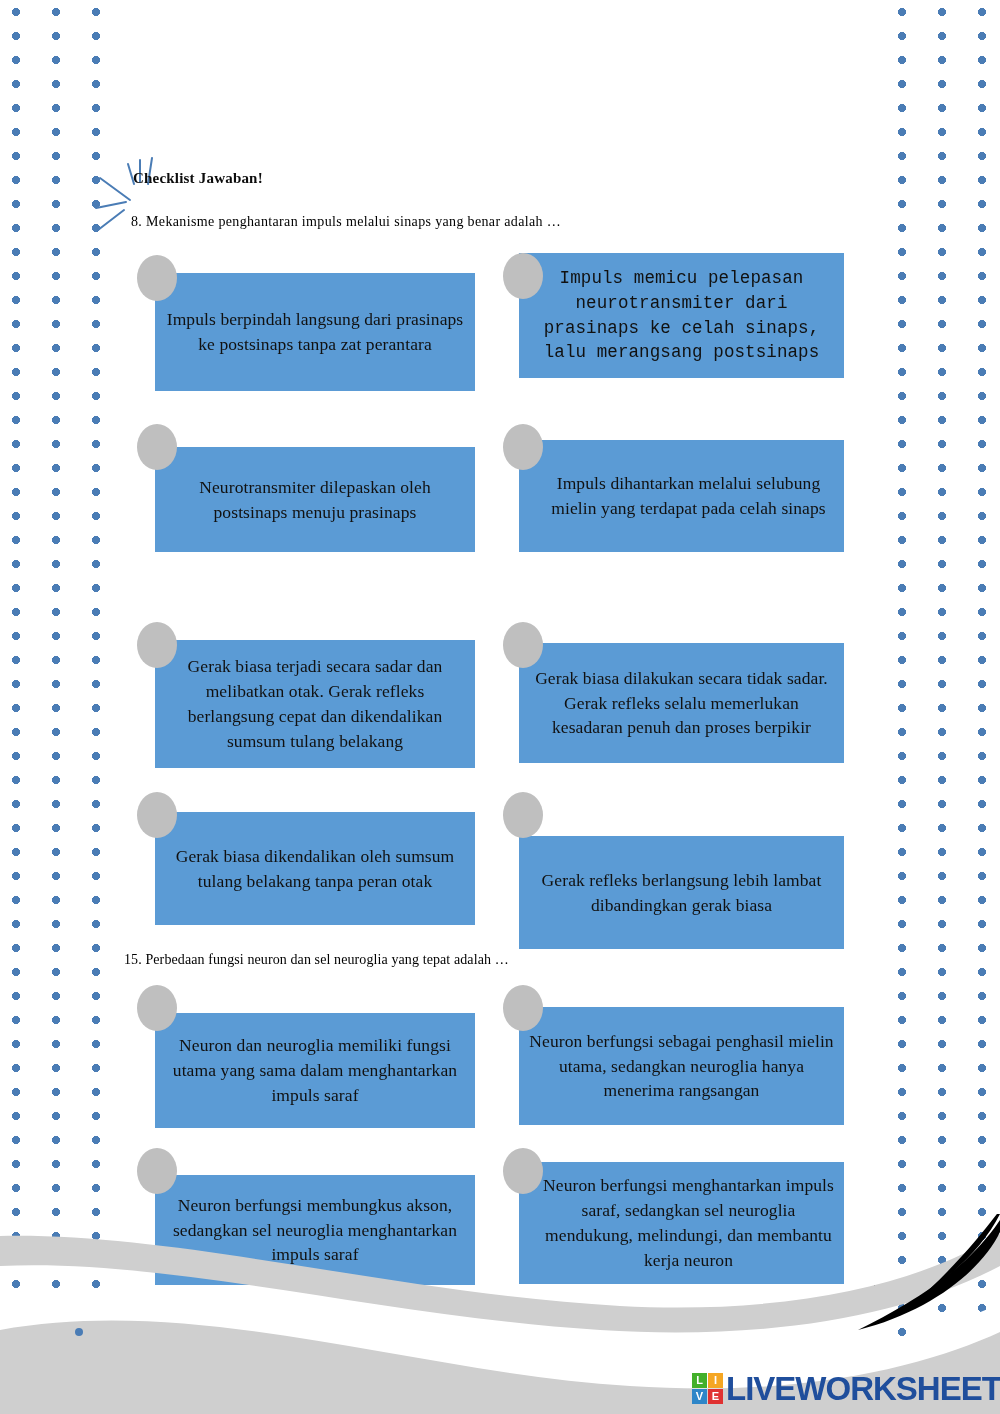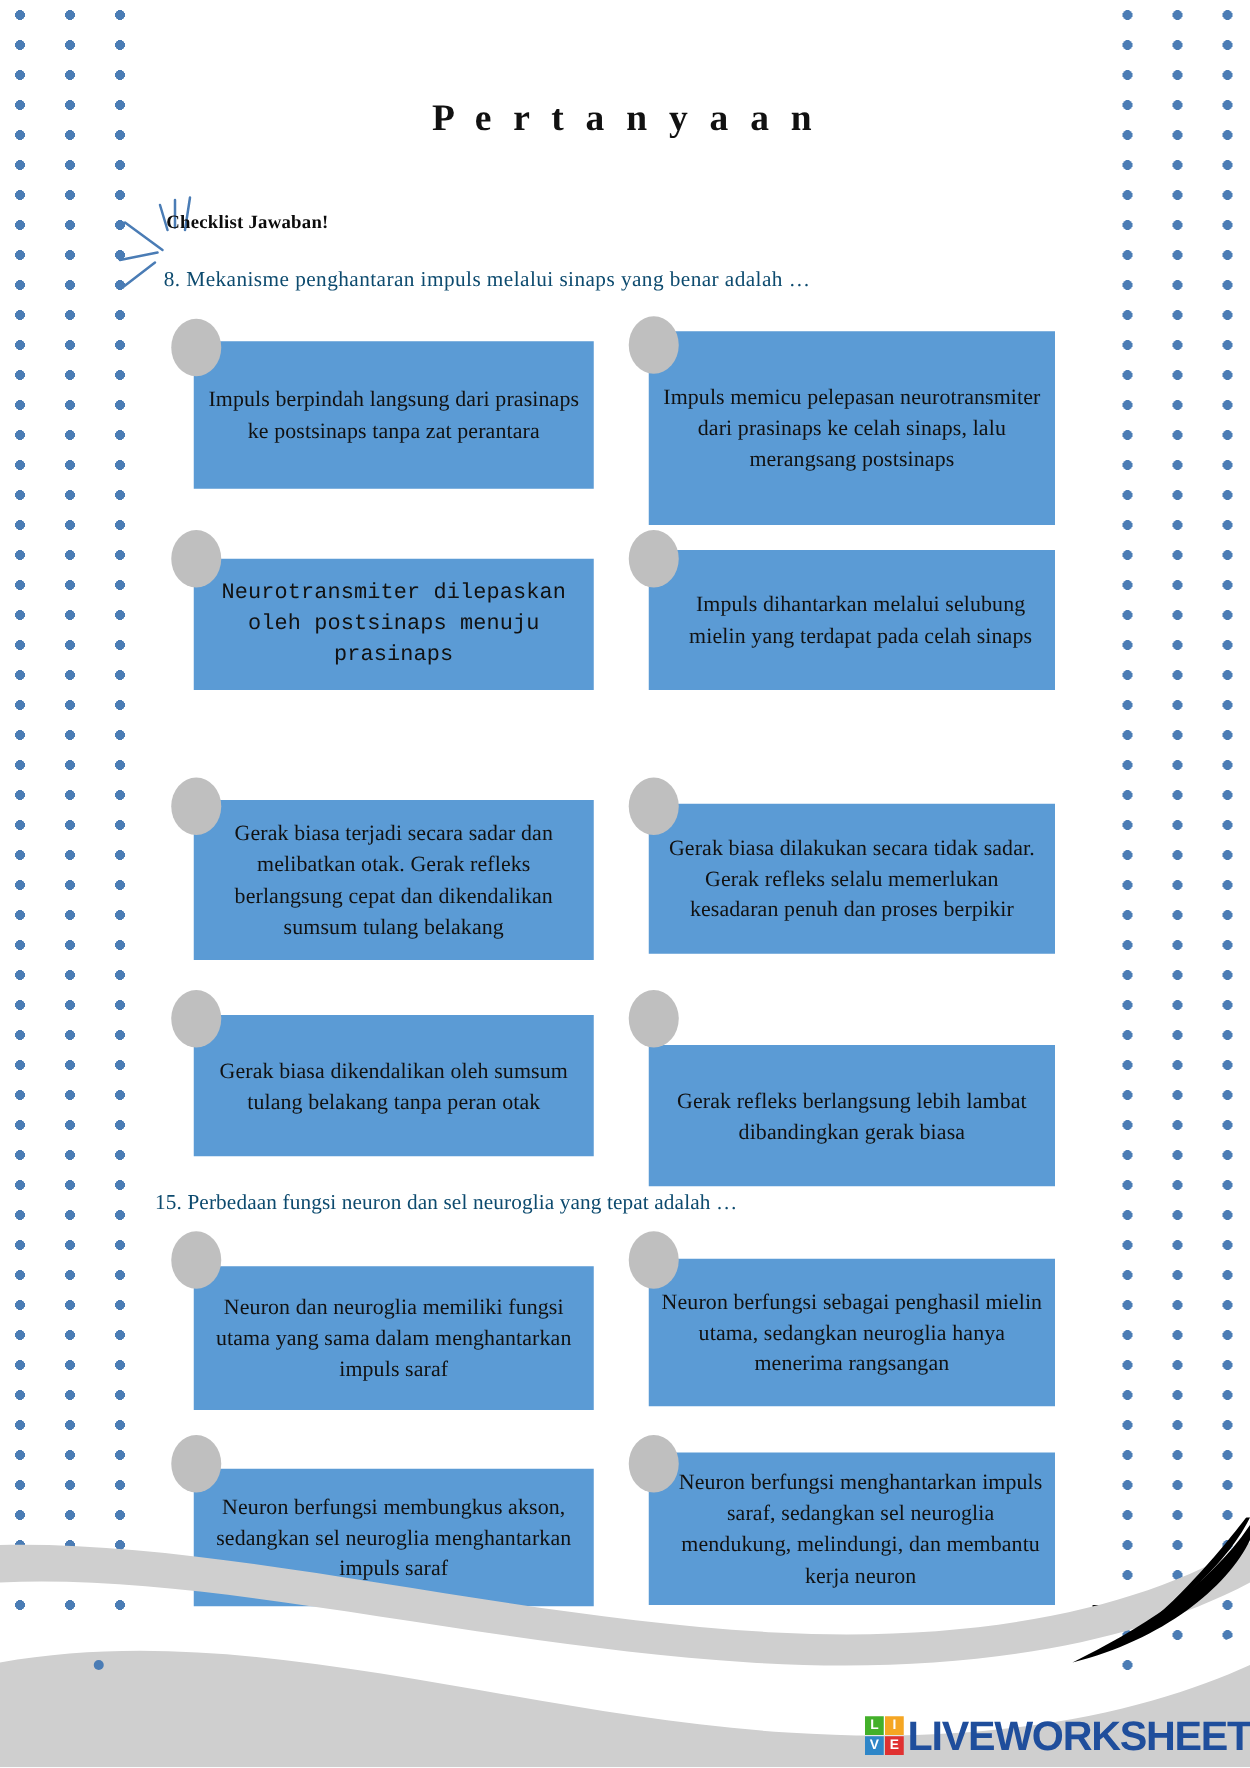--- a/index.html
+++ b/index.html
@@ -74,22 +74,22 @@
     height: 95px;
     pointer-events: none;
   }
   .sparks svg { display: block; }
 
   
   .question {
     position: absolute;
     left: 131px;
     width: 760px;
-    font-size: 17px;
-    color: #0c4a6e;
+    font-size: 14px;
+    color: #000000;
     letter-spacing: 0.35px;
     white-space: nowrap;
   }
   .q8  { top: 214px; }
   .q9  { top: 583px; letter-spacing: 0.1px; }
   .q10 { top: 952px; left: 124px; letter-spacing: 0.1px; }
 
   .q-num { display: inline-block; }
 
   
@@ -120,23 +120,23 @@
 
   
   .col-left  .option-box { left: 155px; width: 320px; }
   .col-left  .option-bullet { left: 137px; }
   .col-right .option-box { left: 519px; width: 325px; }
   .col-right .option-bullet { left: 503px; }
 
   
   .o8a .option-box { top: 273px; height: 118px; }
   .o8a .option-bullet { top: 255px; }
-  .o8b .option-box { top: 265px; height: 155px; }
+  .o8b .option-box { top: 253px; height: 125px; font-family: Liberation Mono, monospace; }
   .o8b .option-bullet { top: 253px; }
-  .o8c .option-box { top: 447px; height: 105px; font-family: Liberation Mono, monospace; }
+  .o8c .option-box { top: 447px; height: 105px; }
   .o8c .option-bullet { top: 424px; }
   .o8d .option-box { top: 440px; height: 112px; padding-left: 24px; }
   .o8d .option-bullet { top: 424px; }
 
   
   .o9a .option-box { top: 640px; height: 128px; }
   .o9a .option-bullet { top: 622px; }
   .o9b .option-box { top: 643px; height: 120px; }
   .o9b .option-bullet { top: 622px; }
   .o9c .option-box { top: 812px; height: 113px; }
@@ -215,21 +215,20 @@
   }
 </style>
 </head>
 <body>
 
 <div class="page">
 
   <div class="dots dots-left"></div>
   <div class="dots dots-right"></div>
 
-  <div class="page-title">P e r t a n y a a n</div>
 
   <div class="sparks">
     <svg width="90" height="95" viewBox="0 0 90 95">
       <g stroke="#4a7cb5" stroke-width="2" stroke-linecap="round" fill="none">
         <line x1="74" y1="8" x2="70" y2="34"></line>
         <line x1="62" y1="10" x2="62" y2="32"></line>
         <line x1="50" y1="14" x2="56" y2="34"></line>
         <line x1="22" y1="28" x2="52" y2="50"></line>
         <line x1="18" y1="58" x2="48" y2="52"></line>
         <line x1="20" y1="80" x2="46" y2="60"></line>

